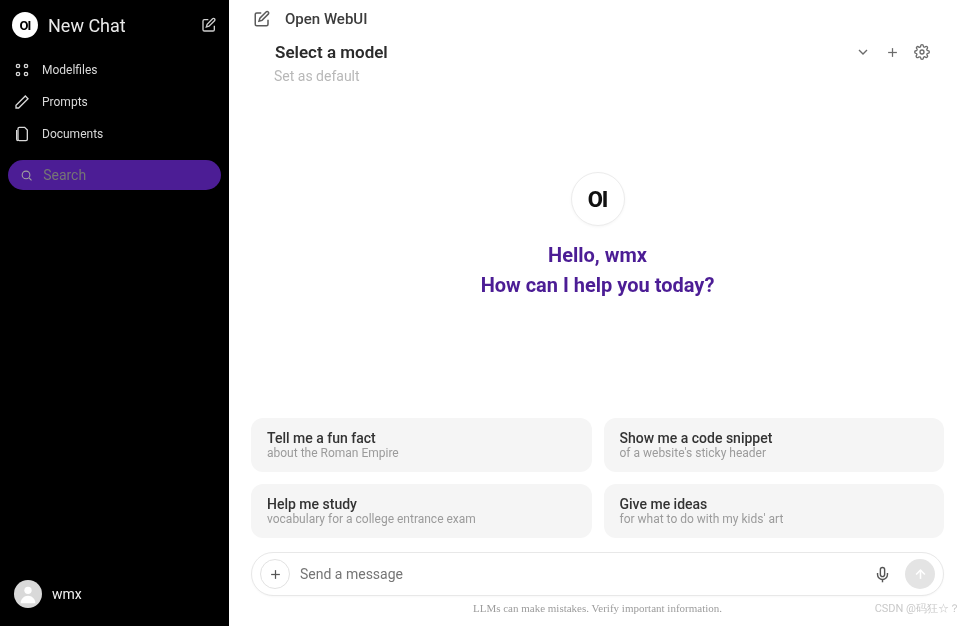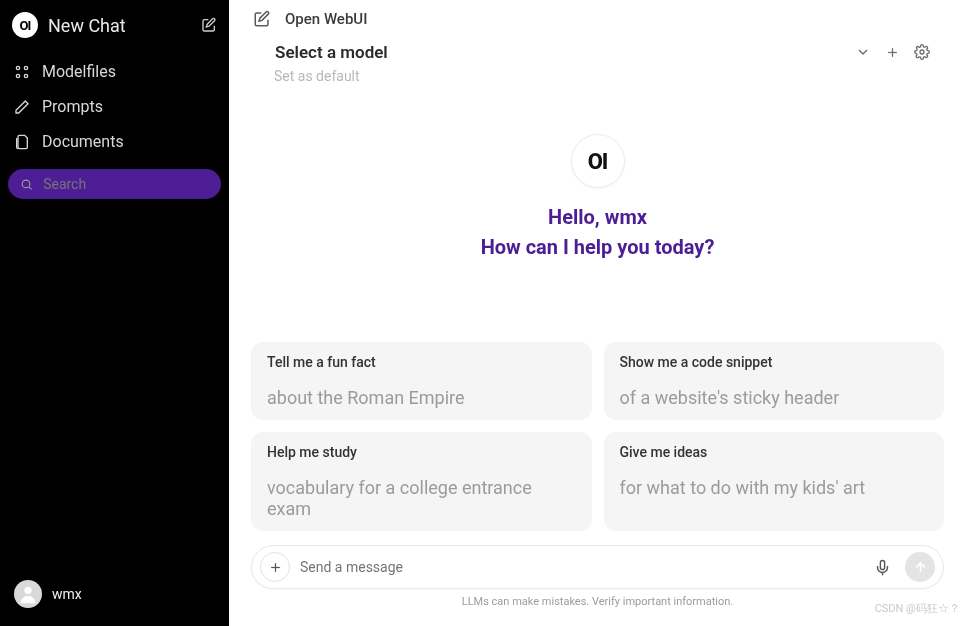--- a/index.html
+++ b/index.html
@@ -56,21 +56,21 @@
     }
     .edit-icon {
       color: #cfcfcf;
     }
     .nav-item {
       display: flex;
       align-items: center;
       gap: 12px;
       padding: 8px 6px;
       color: #d8d8d8;
-      font-size: 16px;
+      font-size: 12px;
       cursor: pointer;
       border-radius: 8px;
     }
     .nav-item svg { flex-shrink: 0; }
     .nav-list {
       display: flex;
       flex-direction: column;
       gap: 0px;
       margin-top: 4px;
     }
@@ -218,23 +218,23 @@
       border-radius: 12px;
       padding: 12px 16px;
       cursor: pointer;
     }
     .suggestion .s-title {
       font-size: 14px;
       color: #333;
       font-weight: 500;
     }
     .suggestion .s-sub {
-      font-size: 18px;
+      font-size: 12px;
       color: #9b9b9b;
-      margin-top: 17px;
+      margin-top: 0;
     }
     .input-bar {
       margin: 0 22px 6px 22px;
       background: #fff;
       border: 1px solid #e8e8e8;
       border-radius: 26px;
       display: flex;
       align-items: center;
       padding: 6px 8px;
       gap: 10px;
@@ -266,21 +266,22 @@
       background: #e4e4e4;
       display: flex;
       align-items: center;
       justify-content: center;
       color: #fff;
     }
     .footer-note {
       text-align: center;
       font-size: 11px;
       color: #9c9c9c;
-      padding-bottom: 18px;
+      padding-bottom: 12px;
+      font-family: Liberation Serif, serif;
     }
     .watermark {
       position: absolute;
       right: 6px;
       bottom: 10px;
       font-size: 11px;
       color: #c9c9c9;
       pointer-events: none;
     }
   </style>

